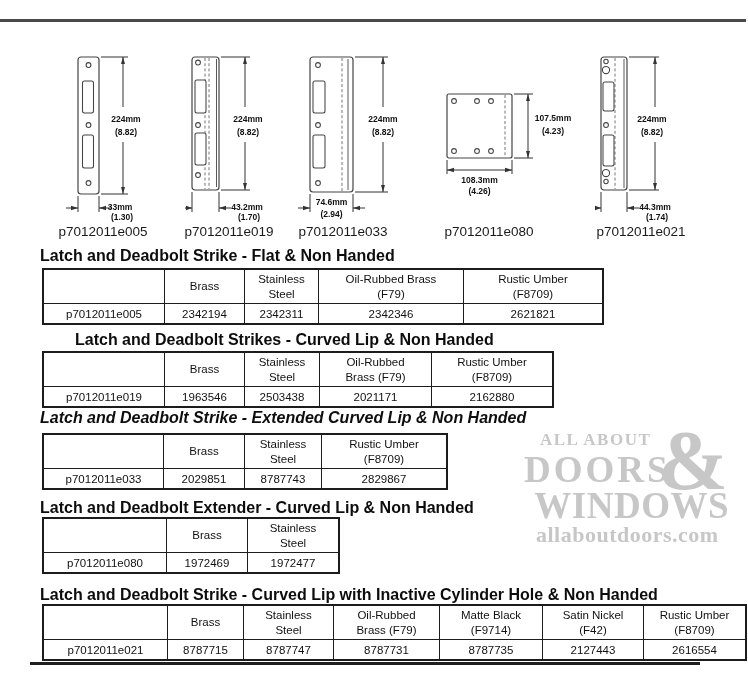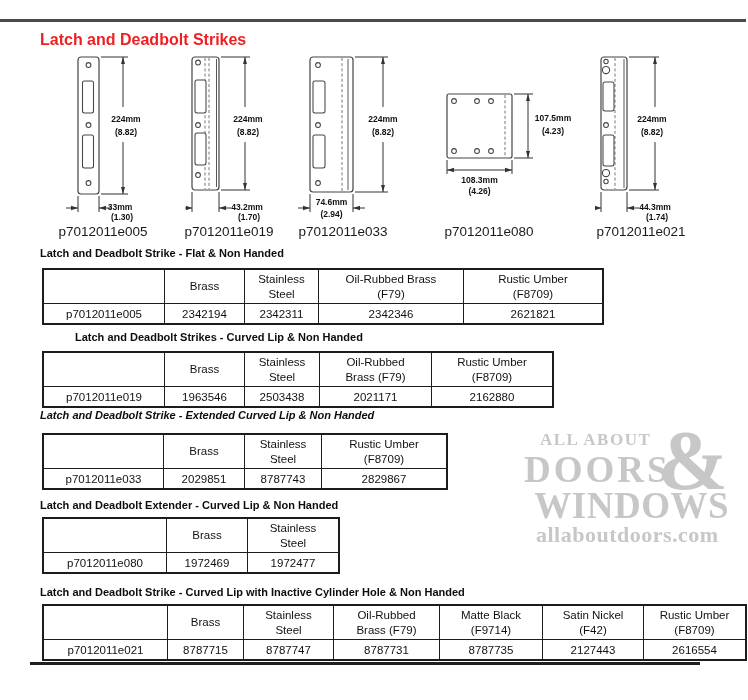--- a/index.html
+++ b/index.html
@@ -10,21 +10,21 @@
   .fig{position:absolute;}
   .fig .plate{fill:#fff;stroke:#454545;stroke-width:1.2;}
   .fig .cut{fill:#fff;stroke:#454545;stroke-width:1.05;}
   .fig .hole{fill:#fff;stroke:#454545;stroke-width:1.05;}
   .fig .dim{stroke:#333;stroke-width:1;fill:none;}
   .fig .dash{stroke:#666;stroke-width:0.9;stroke-dasharray:3 2.2;fill:none;}
   .fig .thin{stroke:#454545;stroke-width:0.9;fill:none;}
   .fig text{font-family:"Liberation Sans",sans-serif;font-size:8.5px;font-weight:bold;fill:#111;}
   .fig .arr{fill:#333;stroke:none;}
   .plabel{position:absolute;top:224px;width:120px;text-align:center;font-size:13.5px;color:#1a1a1a;}
-  .shead{position:absolute;font-size:11px;font-weight:bold;color:#0d0d0d;white-space:nowrap;}
+  .shead{position:absolute;font-size:16px;font-weight:bold;color:#0d0d0d;white-space:nowrap;}
   table.spec{position:absolute;border-collapse:collapse;table-layout:fixed;
              border:2px solid #1c1c1c;background:#fff;}
   table.spec td{border:1.5px solid #1c1c1c;text-align:center;vertical-align:middle;
                 font-size:11.5px;color:#111;white-space:pre-line;padding:0 2px;overflow:hidden;}
   tr.hd td{height:33px;line-height:1.28;}
   tr.dt td{height:19px;}
   #watermark{position:absolute;left:524px;top:429px;width:205px;
              font-family:"Liberation Serif",serif;font-weight:bold;color:#c7c7c7;}
   #wm-l1{font-size:17px;letter-spacing:1.5px;line-height:21px;margin-left:16px;}
   #wm-amp{position:absolute;left:134px;top:-10px;font-size:84px;line-height:84px;letter-spacing:0;}
@@ -32,21 +32,20 @@
   #wm-l3{font-size:37px;letter-spacing:0.5px;line-height:35px;text-align:right;}
   #wm-url{font-size:22px;letter-spacing:0.5px;line-height:23px;margin-left:12px;}
 </style>
 </head>
 <body>
 
 <div id="page">
 
   <div class="rule" style="left:0;top:19px;width:746px;height:3px;"></div>
 
-  <div id="title">Latch and Deadbolt Strikes</div>
 
   <div id="watermark">
     <div id="wm-l1">ALL ABOUT</div>
     <div id="wm-amp">&amp;</div>
     <div id="wm-l2">DOORS</div>
     <div id="wm-l3">WINDOWS</div>
     <div id="wm-url">allaboutdoors.com</div>
   </div>
 
   <svg class="fig" style="left:60px;top:55px;" width="105" height="170">

